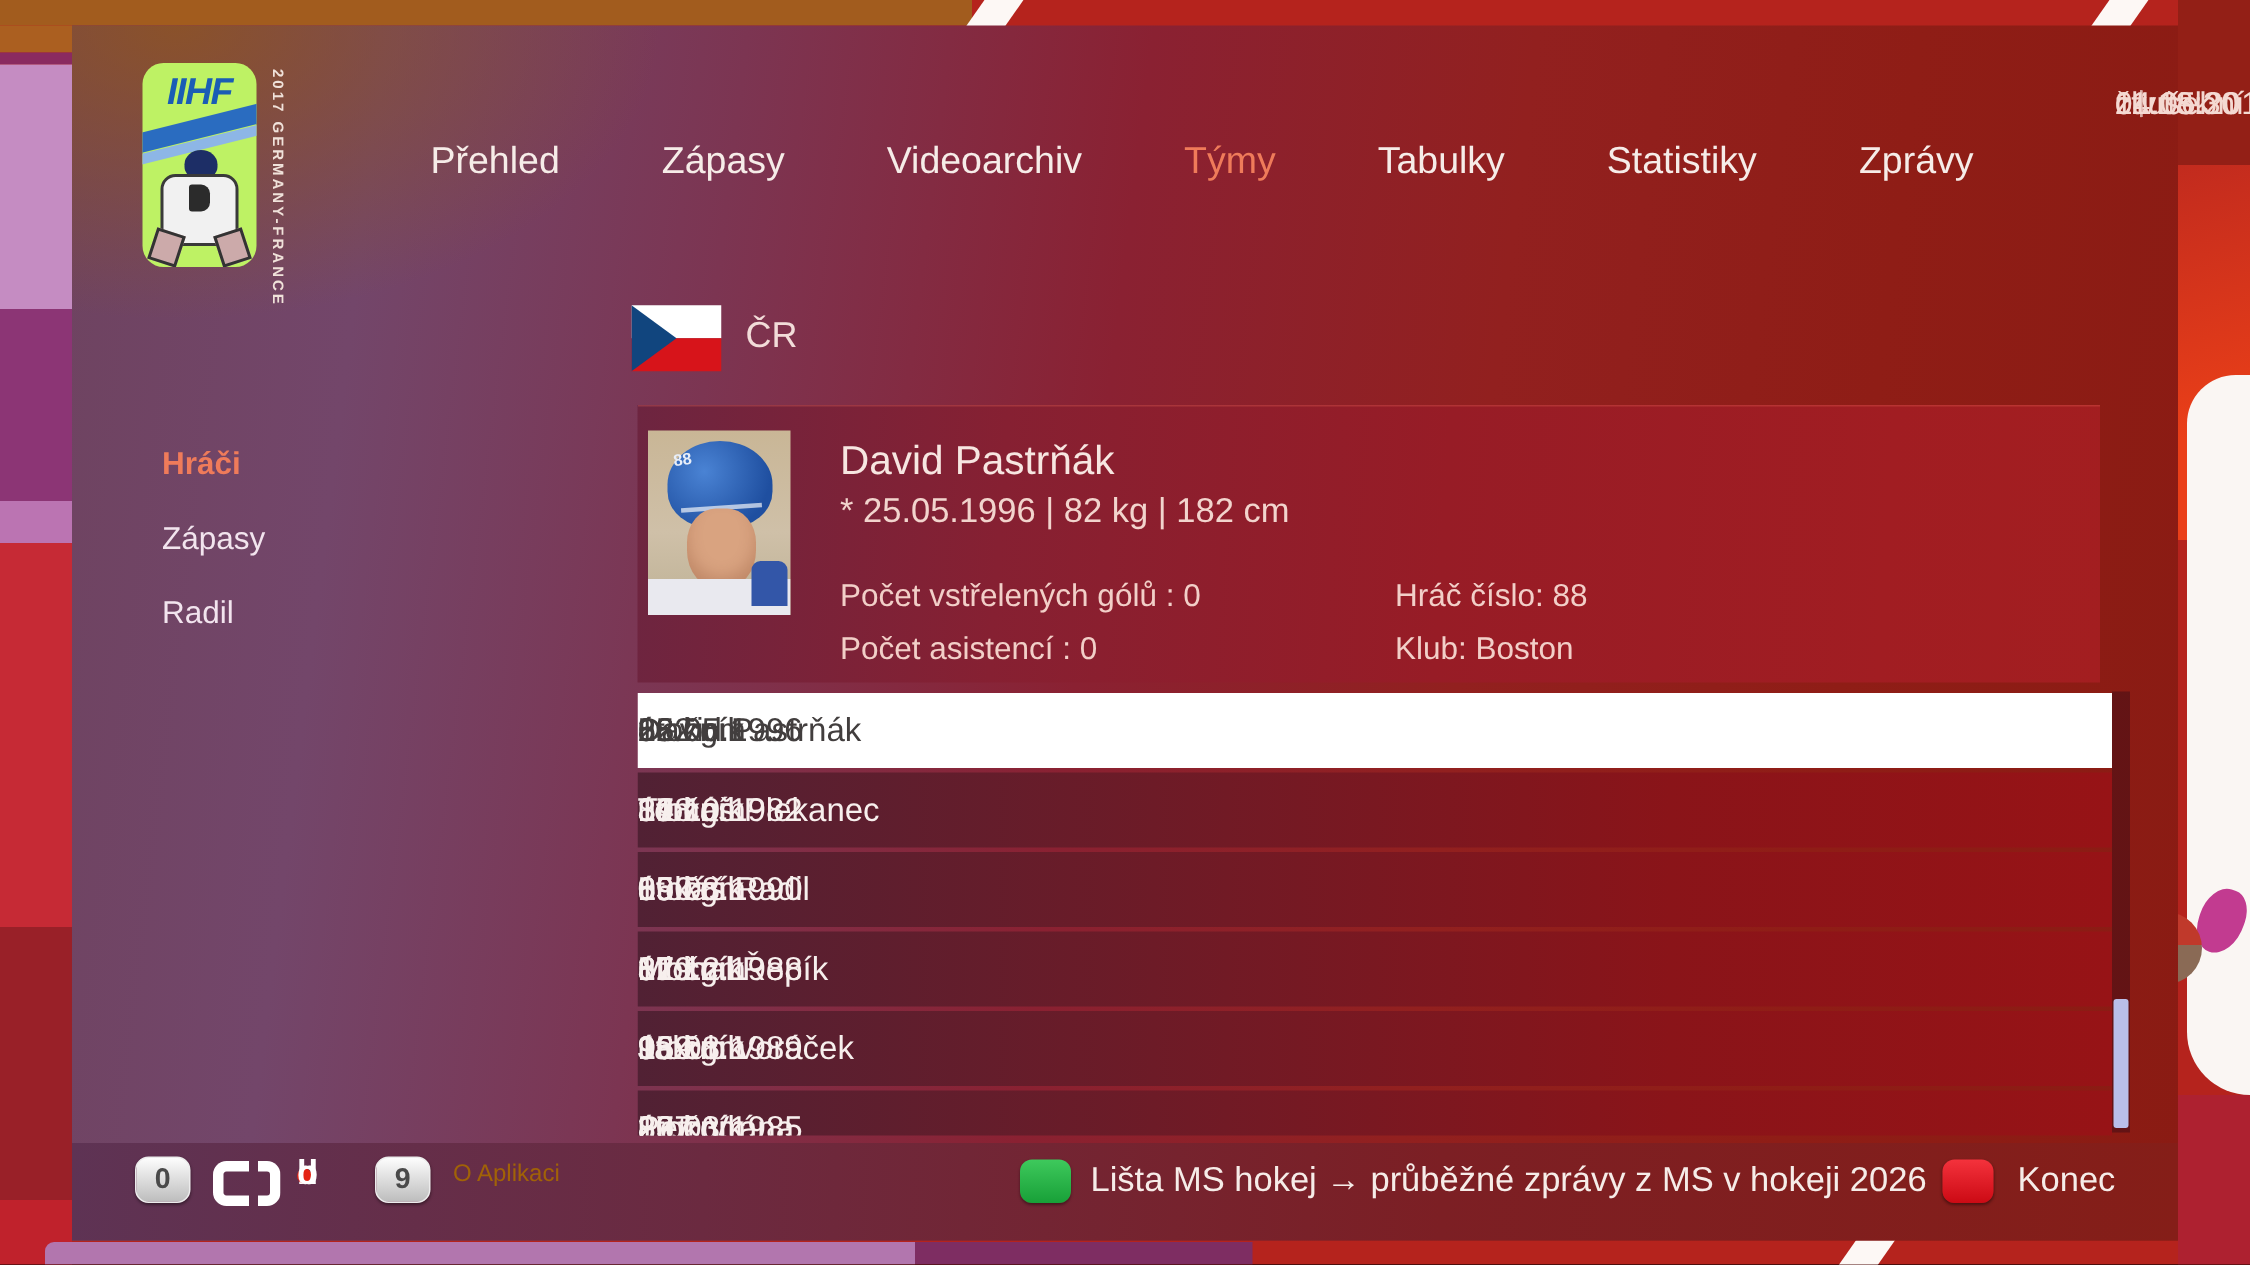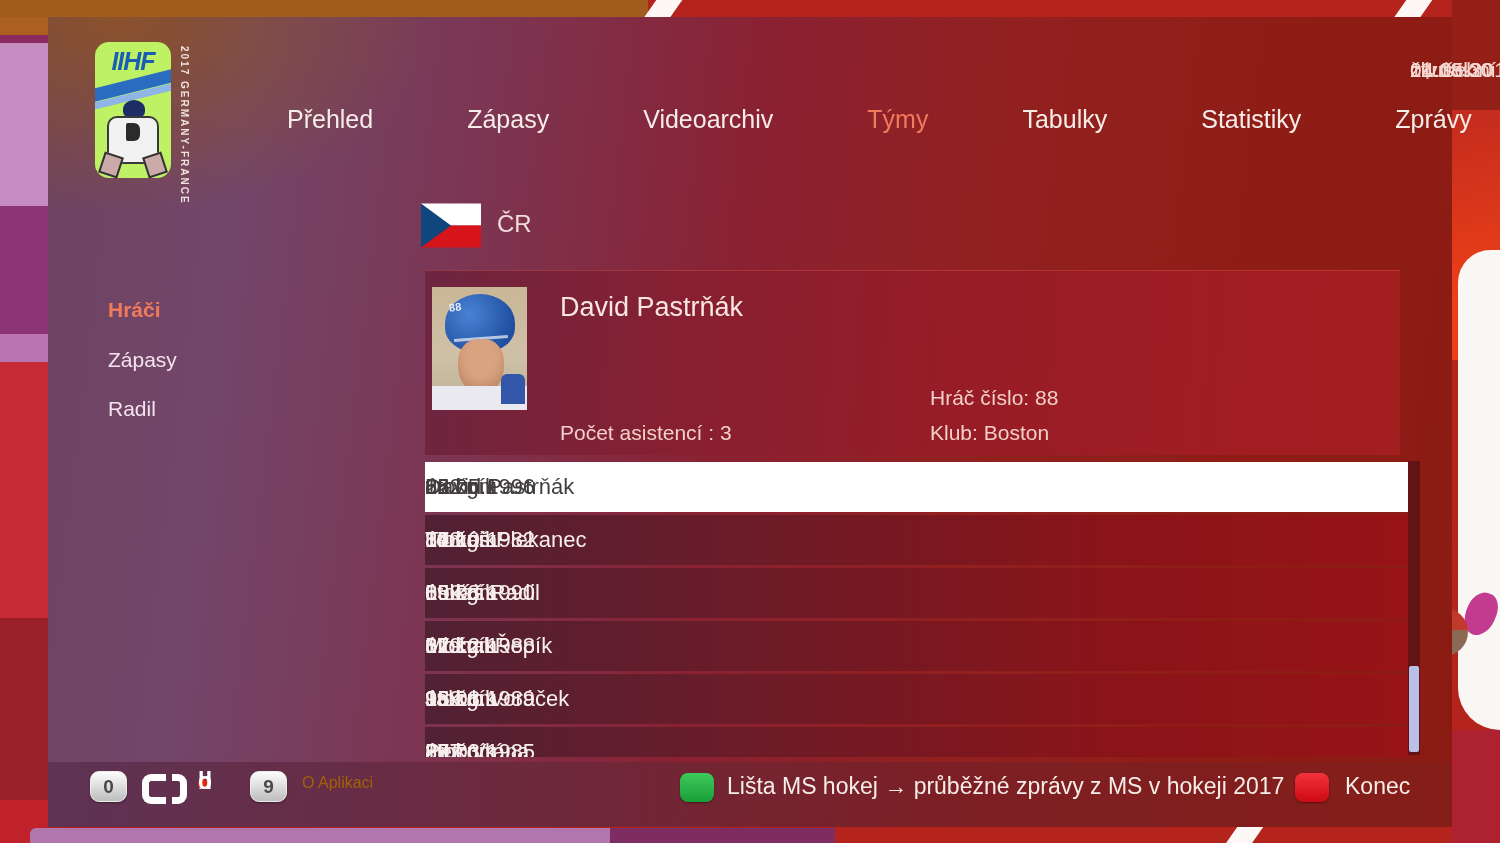--- a/index.html
+++ b/index.html
@@ -54,21 +54,21 @@
   .goalie-eagle{left:17px;top:5px;width:14px;height:18px;background:#2b2b2b;border-radius:2px 6px 6px 2px;position:absolute;}
   .goalie-padL{left:6px;top:112px;width:20px;height:22px;background:#caa;border:2px solid #333;transform:rotate(18deg);}
   .goalie-padR{left:50px;top:112px;width:20px;height:22px;background:#caa;border:2px solid #333;transform:rotate(-18deg);}
   .logo-event{left:172px;top:46px;width:18px;height:140px;writing-mode:vertical-rl;
       font-size:10px;font-weight:bold;letter-spacing:2px;color:#f0e2da;white-space:nowrap;}
 
   
   .statusbar{left:700px;top:58px;width:710px;text-align:right;font-size:21px;color:#f4d9d2;
              white-space:nowrap;letter-spacing:.3px;}
   .statusbar .sep{color:#d8a9a2;margin:0 15px;font-size:19px;}
-  .nav{left:287px;top:105px;display:flex;gap:94px;font-size:25px;color:#f6ece8;position:absolute;}
+  .nav{left:287px;top:93px;display:flex;gap:68px;font-size:25px;color:#f6ece8;position:absolute;}
   .nav-item{position:relative;white-space:nowrap;}
   .nav-item.active{color:#ef7b5a;}
 
   
   .back-btn{left:90px;top:195px;width:271px;height:72px;background:rgba(40,20,34,.5);
             border:1px solid rgba(255,255,255,.05);}
   .back-icon{left:14px;top:24px;width:28px;height:24px;position:absolute;}
   .back-text{left:52px;top:8px;position:absolute;font-size:19px;letter-spacing:2px;
              color:#f5e9ee;line-height:28px;white-space:nowrap;}
   .side-item{left:108px;font-size:21px;color:#f2e4ee;white-space:nowrap;}
@@ -206,21 +206,23 @@
   <div class="card"></div>
   <div class="photo">
     <div class="ph-helmet"></div>
     <div class="ph-num">88</div>
     <div class="ph-visor"></div>
     <div class="ph-face"></div>
     <div class="ph-jersey"></div>
     <div class="ph-shoulder"></div>
   </div>
   <div class="pc-name">David Pastrňák</div>
-  <div class="pc-assists">Počet asistencí : 3</div>
+  <div class="pc-birth">* 25.05.1996 | 82 kg | 182 cm</div>
+  <div class="pc-goals">Počet vstřelených gólů : 0</div>
+  <div class="pc-assists">Počet asistencí : 0</div>
   <div class="pc-number">Hráč číslo: 88</div>
   <div class="pc-club">Klub: Boston</div>
 
   <div class="table">
     <div class="row selected">
       <span class="num">88</span>
       <span>David Pastrňák</span>
       <span>útočník</span>
       <span>25.05.1996</span>
       <span>62 kg</span>
@@ -277,17 +279,17 @@
     <div class="ct-right"></div>
   </div>
   <div class="ct-bod">
     <span class="l">b</span>
     <span class="ct-dot"></span>
     <span class="l">d</span>
   </div>
   <div class="key key9">9</div>
   <div class="about">O Aplikaci</div>
   <div class="btn-green"></div>
-  <div class="green-label">Lišta MS hokej → průběžné zprávy z MS v hokeji 2017</div>
+  <div class="green-label">Lišta MS hokej → průběžné zprávy z MS v hokeji 2026</div>
   <div class="btn-red"></div>
   <div class="red-label">Konec</div>
 
 </div>
 
 </body></html>

